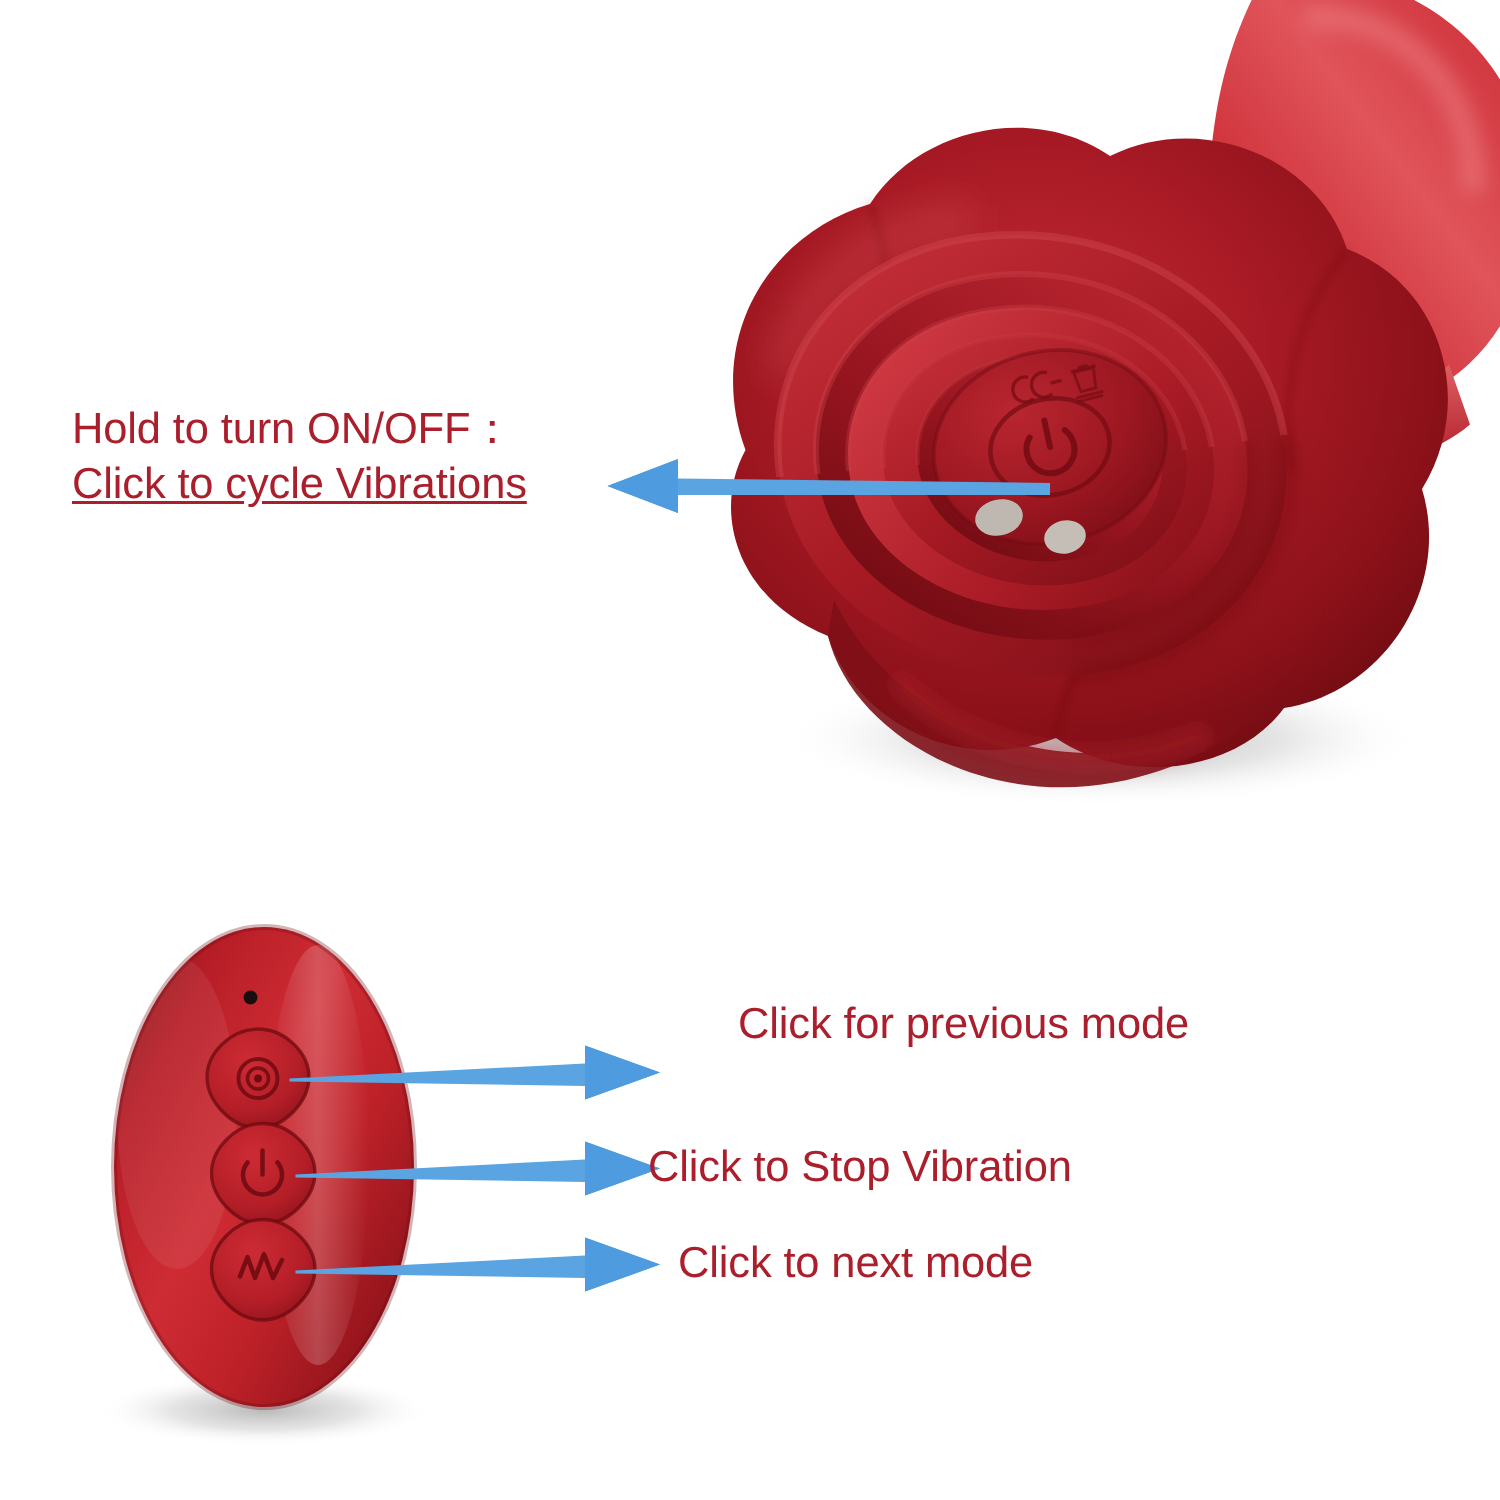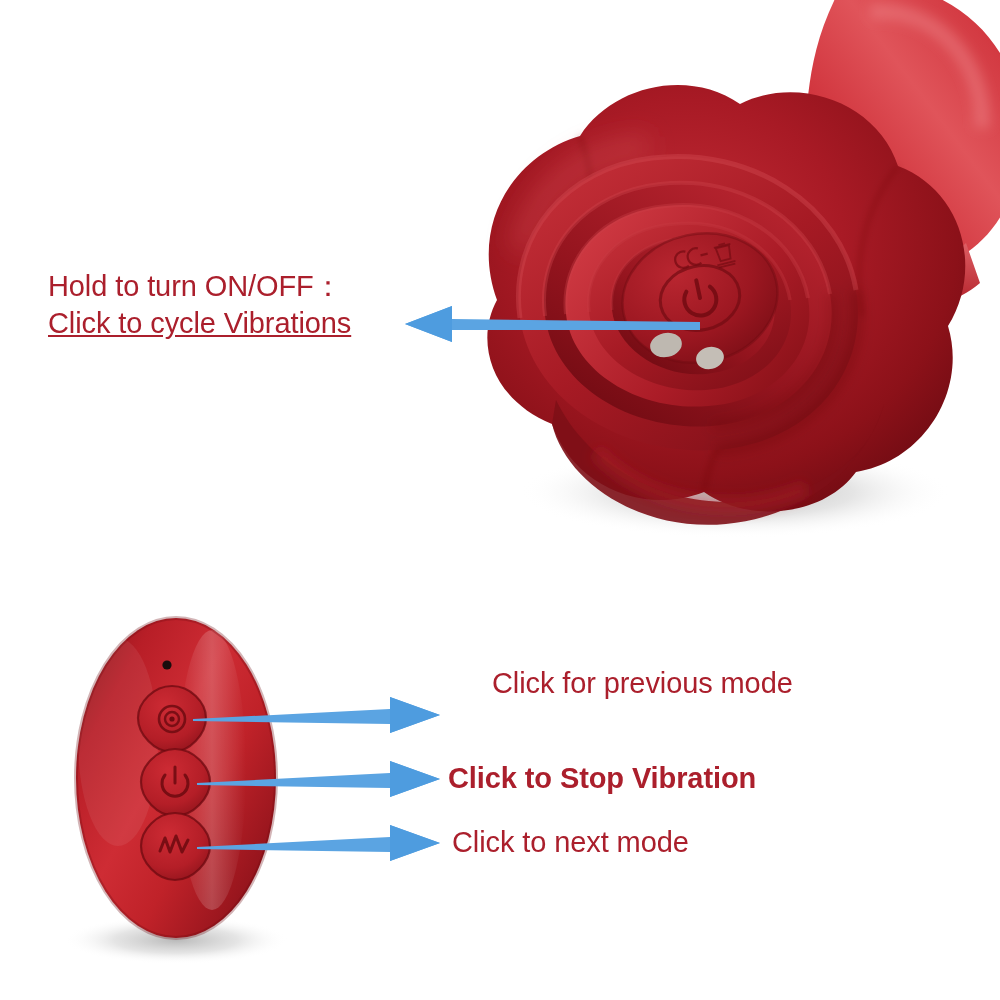--- a/index.html
+++ b/index.html
@@ -16,21 +16,21 @@
     color:#AB1F2C;
     font-size:29px;
     line-height:37px;
     white-space:nowrap;
     font-weight:400;
     letter-spacing:-0.1px;
   }
   #anno-rose{left:48px;top:268px;}
   #anno-rose .l2{display:block;text-decoration:underline;}
   #anno-prev{left:452px;top:665px;margin-left:40px;}
-  #anno-stop{left:448px;top:760px;font-weight:bold;}
+  #anno-stop{left:432px;top:760px;}
   #anno-next{left:452px;top:824px;text-align:right;}
 
   
   .art{position:absolute;left:0;top:0;width:1000px;height:1000px;}
   svg{display:block;}
 </style>
 </head>
 <body>
 
 <div class="stage">

